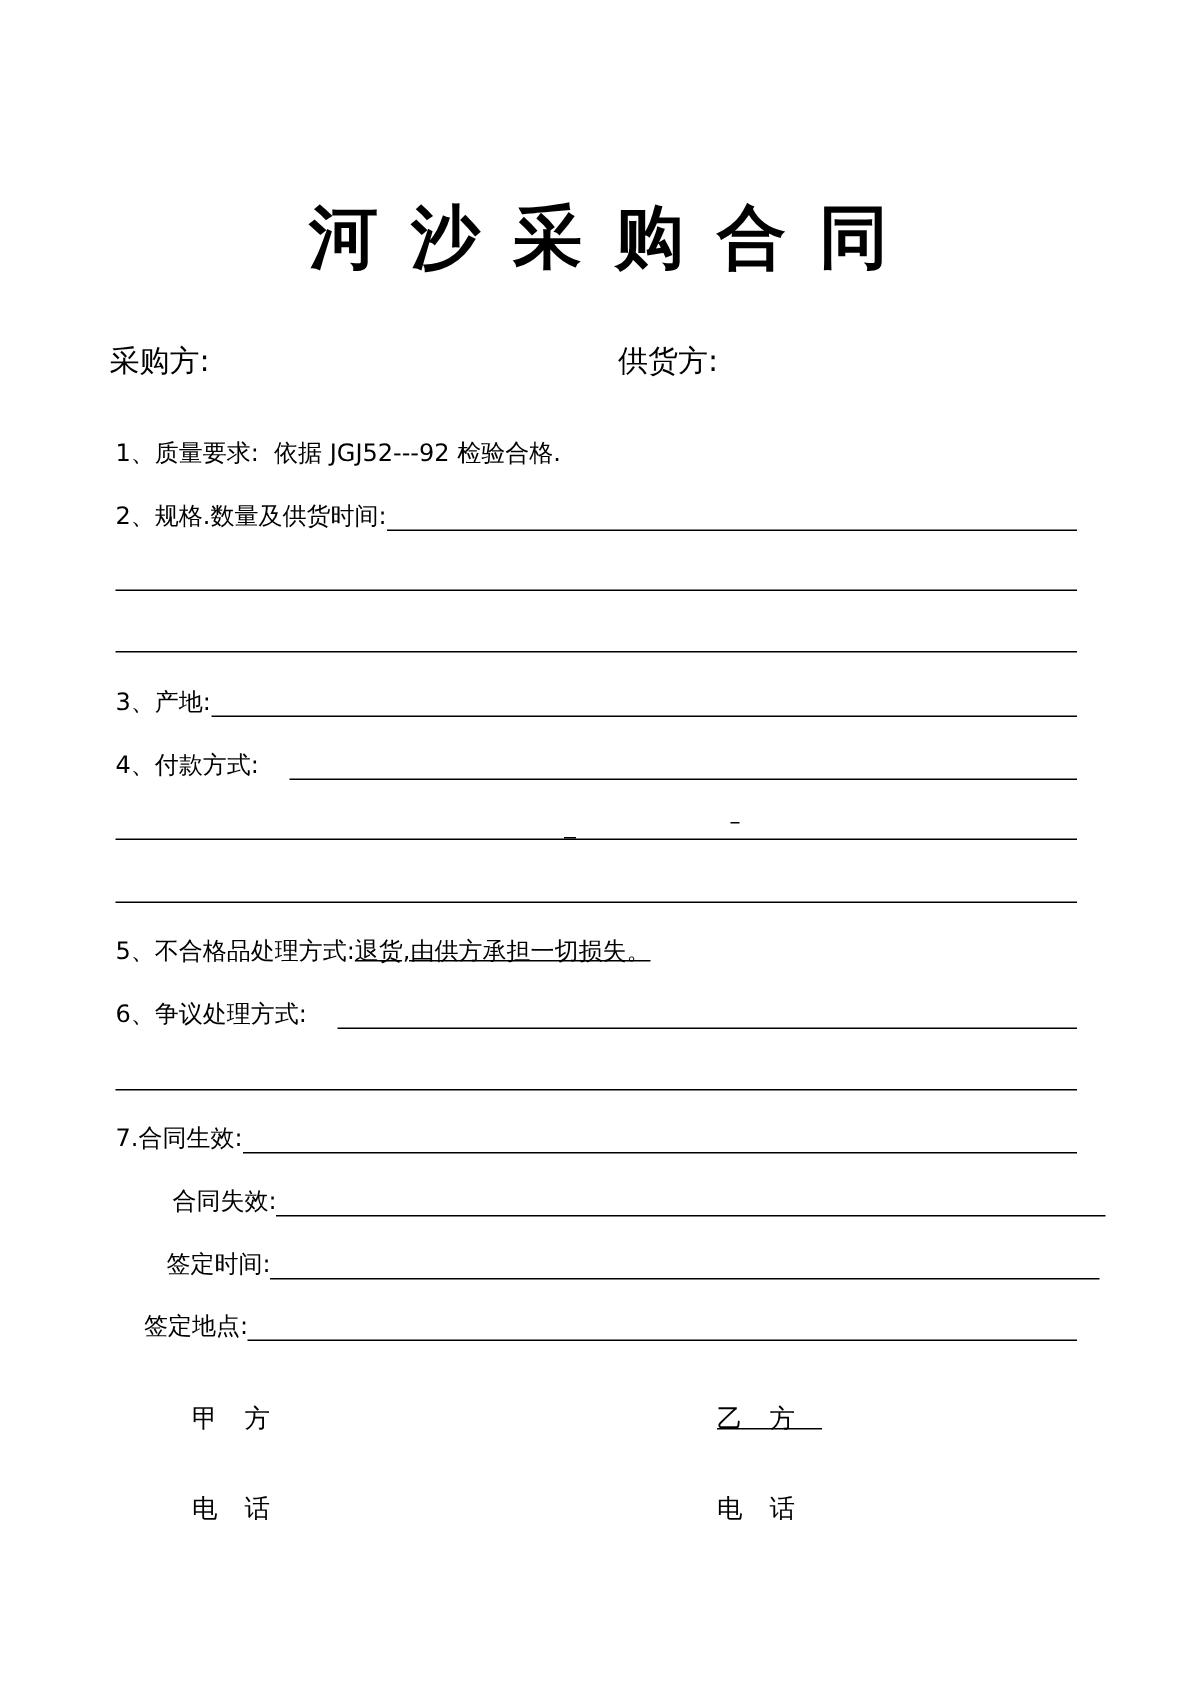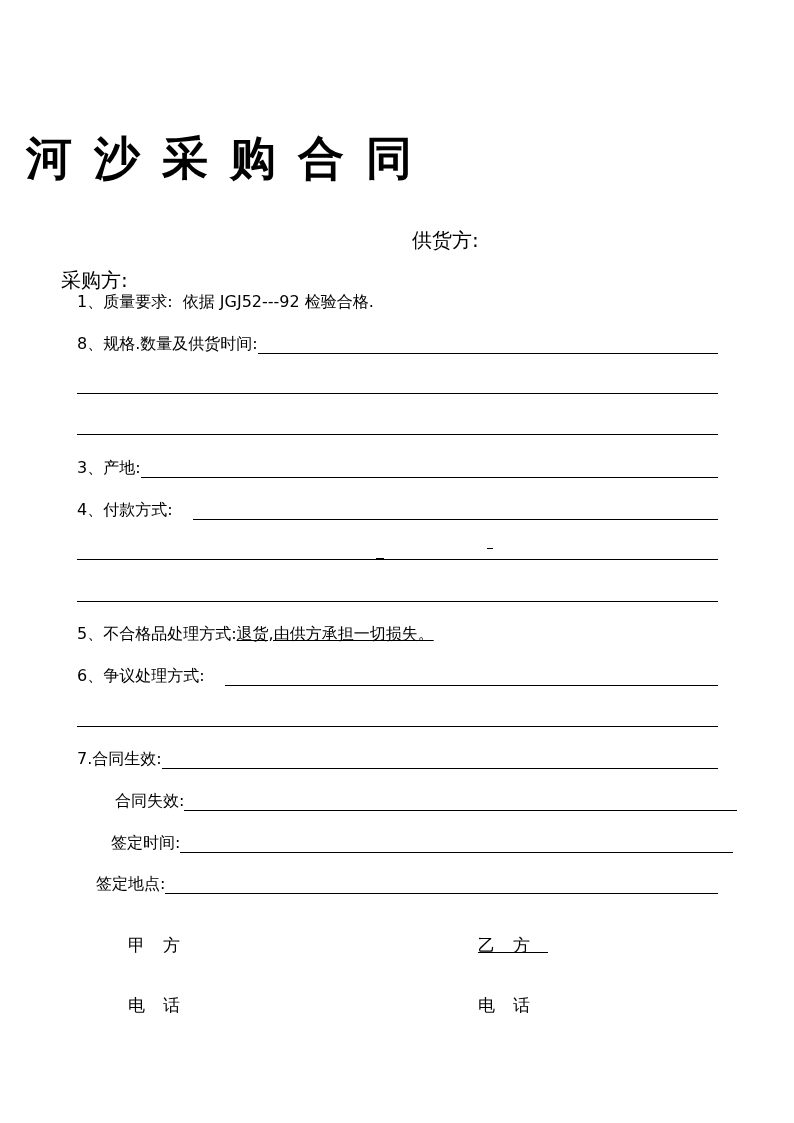--- a/index.html
+++ b/index.html
@@ -1,44 +1,44 @@
 <!DOCTYPE html>
 <html><head>
 <meta charset="utf-8">
 <style>
   html, body { margin:0; padding:0; background:#ffffff; }
   body { width:794px; height:1123px; position:relative; overflow:hidden; color:#000;
          font-family: "DejaVu Sans", sans-serif; }
-  .title { position:absolute; top:128px; left:0; width:794px; text-align:left;
+  .title { position:absolute; top:128px; left:0; width:794px; text-align:center;
            font-family: "DejaVu Serif", serif; font-weight:bold; font-size:46px; letter-spacing:22px;
            padding-left:26px; box-sizing:border-box; line-height:60px; }
   .parties { position:absolute; top:225px; font-size:20px; line-height:30px; }
   .row { position:absolute; left:77px; width:641px; height:22px; display:flex; align-items:flex-end;
          font-size:16px; line-height:20px; }
   .row .label { white-space:nowrap; }
   .row .fill { flex:1; border-bottom:1px solid #000; height:19px; }
   .blank { position:absolute; left:77px; width:641px; border-bottom:1px solid #000; }
   .u { text-decoration: underline; white-space:nowrap; }
   .sig { position:absolute; font-size:17px; letter-spacing:18px; }
   .mark { position:absolute; height:1px; background:#000; }
 </style>
 </head>
 <body>
 
 <div class="title">河沙采购合同</div>
 
-<div class="parties" style="left:61px;margin-top:40px;">采购方:</div>
+<div class="parties" style="left:73px;">采购方:</div>
 <div class="parties" style="left:412px;">供货方:</div>
 
 <div class="row" style="top:290px;">
   <span class="label" style="white-space:pre;">1、质量要求:  依据 JGJ52---92 检验合格.</span>
 </div>
 
 <div class="row" style="top:332px;">
-  <span class="label">8、规格.数量及供货时间:</span>
+  <span class="label">2、规格.数量及供货时间:</span>
   <span class="fill"></span>
 </div>
 <div class="blank" style="top:393px;"></div>
 <div class="blank" style="top:434px;"></div>
 
 <div class="row" style="top:456px;">
   <span class="label">3、产地:</span>
   <span class="fill"></span>
 </div>
 

